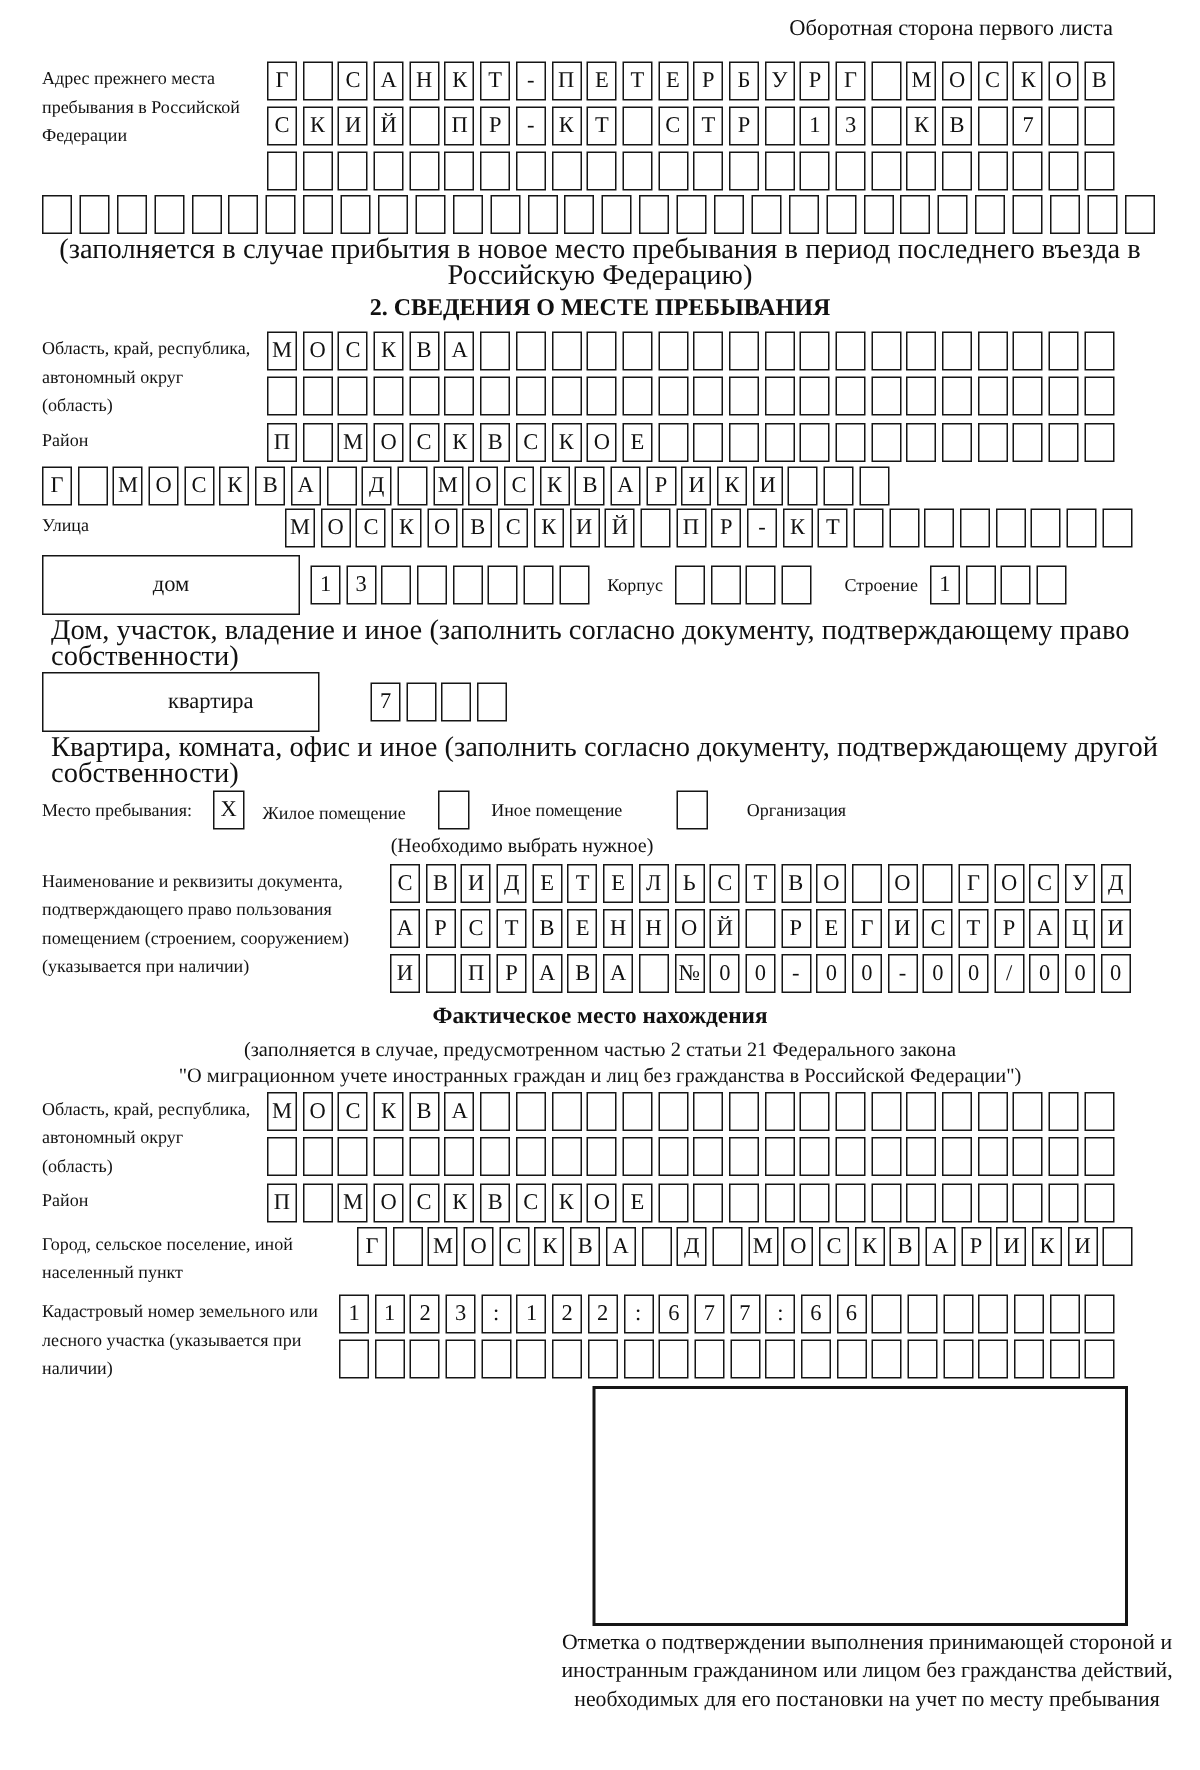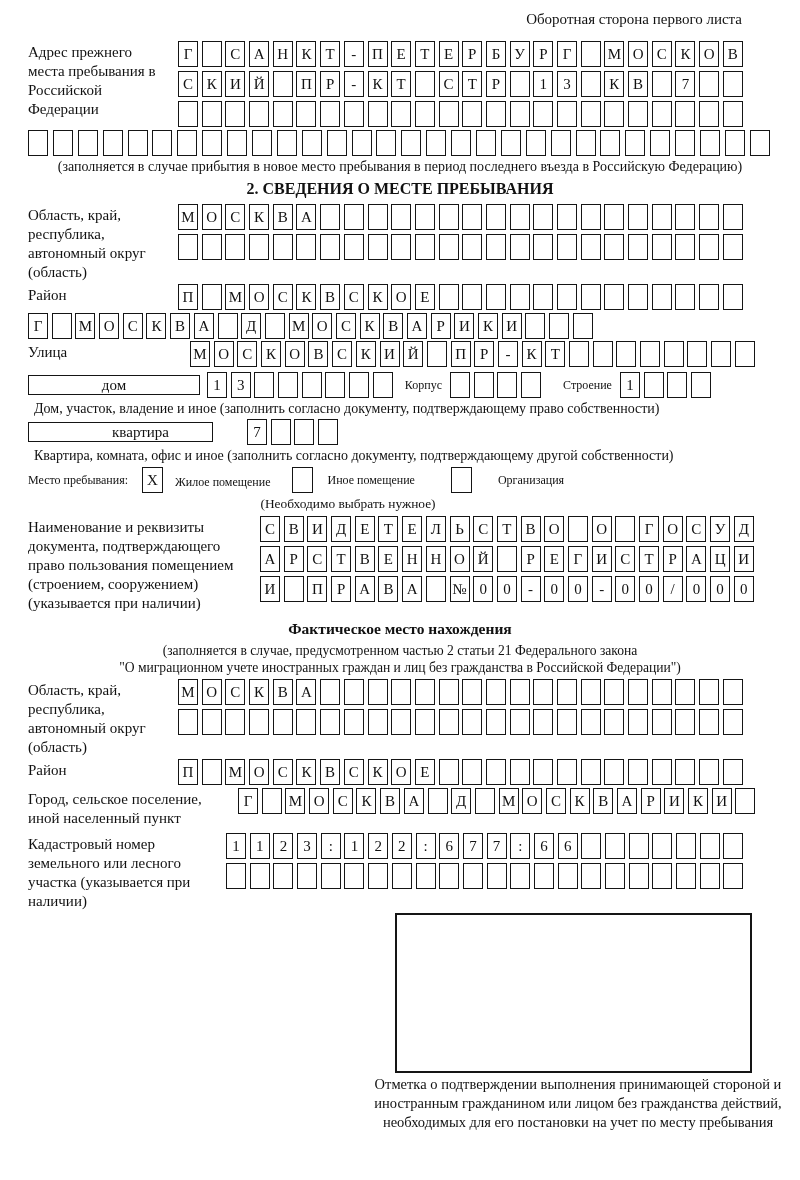--- a/index.html
+++ b/index.html
@@ -10,45 +10,45 @@
     color:#111; position:relative;
   }
   .page { padding:10px 28px 0 28px; width:800px; }
 
   .top-note {
     text-align:right; font-size:15px; padding-right:30px;
     margin-bottom:12px; line-height:19px;
   }
 
   .block { display:flex; align-items:flex-start; }
-  .lbl { font-size:15px; line-height:19px; flex:0 0 auto; padding-top:2px; }
+  .lbl { font-size:12px; line-height:19px; flex:0 0 auto; padding-top:2px; }
   .w150 { width:150px; padding-right:8px; }
   .w220 { width:220px; padding-right:14px; }
   .w198 { width:198px; padding-right:8px; }
   .rows { display:flex; flex-direction:column; gap:4px; }
 
   .cellrow { display:flex; gap:3.7px; }
   .cell {
     width:20px; height:26px; flex:0 0 auto;
     border:1.4px solid #151515;
     display:inline-flex; align-items:center; justify-content:center;
     font-size:15px; line-height:1; font-family:"Liberation Serif", serif;
   }
   .fullrow { gap:4.9px; margin-top:3px; margin-bottom:2px; }
 
-  .note { font-size:14px; line-height:17px; margin-bottom:2px; }
+  .note { font-size:19px; line-height:17px; margin-bottom:2px; }
   .note.center { text-align:center; }
   .sec-title { text-align:center; font-weight:bold; font-size:16px; line-height:21px; margin:3px 0 5px 0; }
 
   .mb2{margin-bottom:2px;} .mb3{margin-bottom:3px;}
   .mb5{margin-bottom:5px;gap:12px;}
 
   .inline-row { display:flex; align-items:center; }
   .bigfield {
-    border:1.6px solid #151515; height:20px;
+    border:1.6px solid #151515; height:40px;
     display:inline-flex; align-items:center; justify-content:center;
     font-size:15px; flex:0 0 auto;
   }
   .dom-box { width:172px; margin-right:7px; }
   .flat-box { width:185px; margin-right:34px;padding-left:40px; }
   .inline-lbl { font-size:12px; flex:0 0 auto;text-align:right; }
 
   .checkbox {
     width:21px; height:26px; border:1.4px solid #151515; flex:0 0 auto;
     display:inline-flex; align-items:center; justify-content:center;

